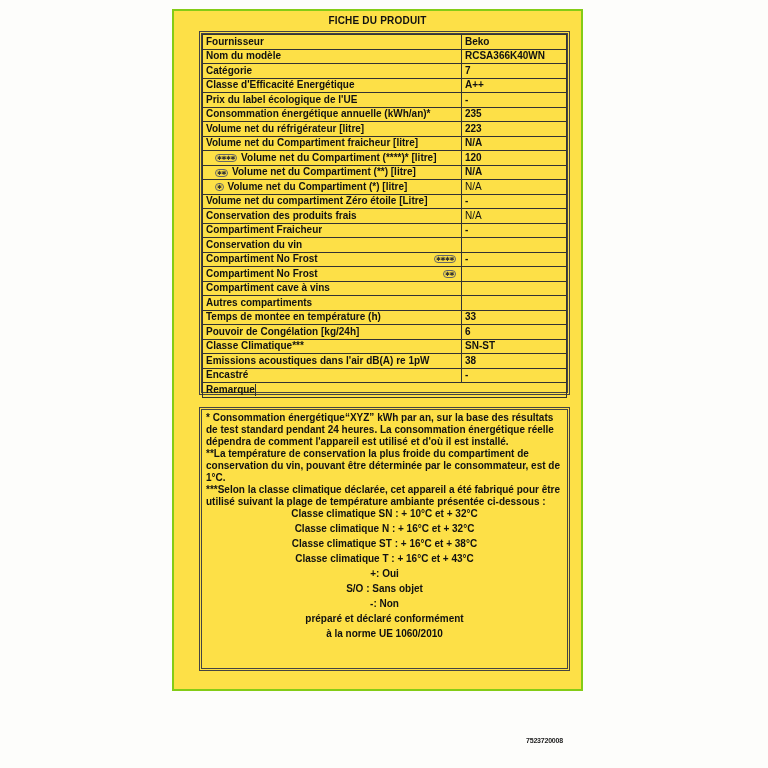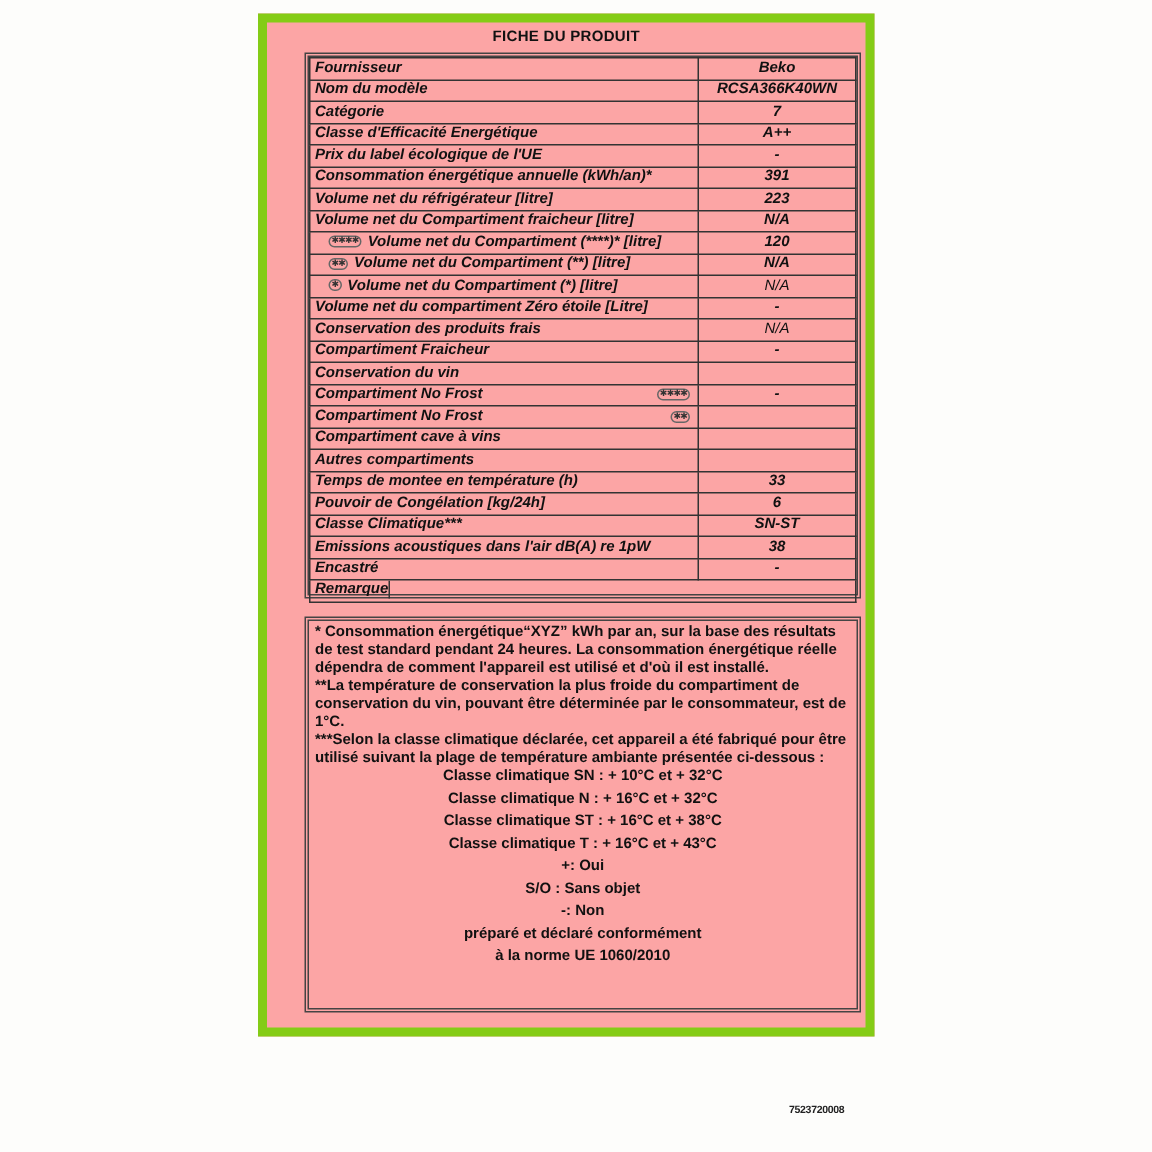--- a/index.html
+++ b/index.html
@@ -1,28 +1,28 @@
 <!DOCTYPE html>
 <html><head>
   <meta charset="utf-8">
   <style>
     html, body { margin: 0; padding: 0; background: #fdfdfb; }
     body { width: 768px; height: 768px; position: relative; overflow: hidden;
            font-family: "Liberation Sans", "DejaVu Sans", sans-serif; color: #111; }
     .sheet { position: absolute; left: 172px; top: 9px; width: 411px; height: 682px;
-             border: 6px solid #84cc16; background: #fca5a5; box-sizing: border-box; padding-left: 44px; }
+             border: 2px solid #84cc16; background: #fde047; box-sizing: border-box; padding-left: 44px; }
     .title { position: absolute; left: 0; right: 0; top: 4px; text-align: center;
              font-size: 10px; font-weight: bold; letter-spacing: 0.2px; }
     .tbl-wrap { position: absolute; left: 25px; top: 20px; width: 371px; height: 364px;
                 border: 3px double #444; box-sizing: border-box; }
     table.spec { border-collapse: collapse; width: 100%; height: 100%; table-layout: fixed; }
     table.spec td { border: 1px solid #333; font-size: 10px; font-weight: bold;
                     padding: 0 3px; height: 13.5px; line-height: 12px; white-space: nowrap;
-                    overflow: hidden; font-style: italic; }
-    table.spec td.val { text-align: center; width: 98px; }
+                    overflow: hidden; }
+    table.spec td.val { text-align: left; width: 98px; }
     table.spec td.val.light { font-weight: normal; }
     td.sub { padding-left: 12px !important; }
     .stars { display: inline-block; border: 1px solid #666; border-radius: 4px; font-size: 6px;
              line-height: 6px; padding: 0 1px; vertical-align: middle; font-weight: normal;
              color: #333; margin-right: 4px; letter-spacing: -0.5px; }
     .stars-right { float: right; margin-right: 2px; margin-top: 2px; }
     .rem-div { display: inline-block; width: 1px; height: 12px; background: #333;
                vertical-align: middle; margin-left: 0; }
     .notes { position: absolute; left: 25px; top: 396px; width: 371px; height: 264px;
              border: 3px double #444; box-sizing: border-box; padding: 2px 4px;
@@ -57,21 +57,21 @@
           <tr>
             <td><span>Classe d'Efficacité Energétique</span></td>
             <td class="val">A++</td>
           </tr>
           <tr>
             <td><span>Prix du label écologique de l'UE</span></td>
             <td class="val">-</td>
           </tr>
           <tr>
             <td><span>Consommation énergétique annuelle (kWh/an)*</span></td>
-            <td class="val">391</td>
+            <td class="val">235</td>
           </tr>
           <tr>
             <td><span>Volume net du réfrigérateur [litre]</span></td>
             <td class="val">223</td>
           </tr>
           <tr>
             <td><span>Volume net du Compartiment fraicheur [litre]</span></td>
             <td class="val">N/A</td>
           </tr>
           <tr>

